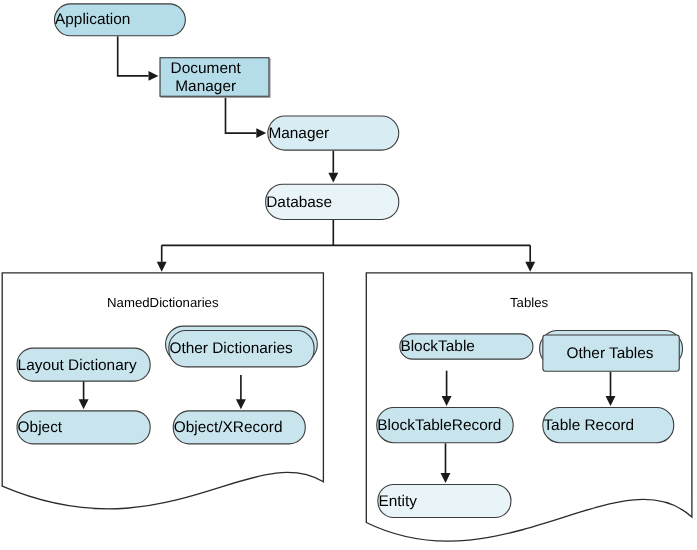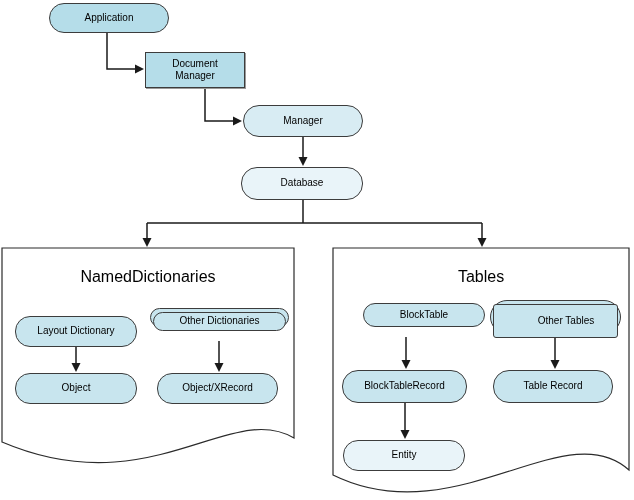--- a/index.html
+++ b/index.html
@@ -2,38 +2,38 @@
 <html><head>
 <meta charset="utf-8">
 <style>
   html,body{margin:0;padding:0;background:#fff;}
   .canvas{
     position:relative;width:634px;height:500px;background:#ffffff;
     font-family:"Liberation Sans",sans-serif;color:#111;overflow:hidden;
   }
   .layer{position:absolute;left:0;top:0;width:634px;height:500px;}
   .node{
-    position:absolute;display:flex;align-items:center;justify-content:center;
-    text-align:center;font-size:10px;line-height:1.25;color:#000;
+    position:absolute;display:flex;align-items:center;
+    text-align:center;font-size:14px;line-height:1.25;color:#000;
     border:1px solid #3c3c3c;box-sizing:border-box;
   }
   .stadium{border-radius:17px;}
   .fill-strong{background:#b5dde9;}
   .fill-medium{background:#c8e5ee;}
   .fill-light{background:#d8ecf3;}
   .fill-pale{background:#e9f4f9;}
   .rect{border-radius:0;box-shadow:1px 1px 0 #9a9a9a;}
   .stack{position:absolute;}
   .stack-back{
     position:absolute;left:-3px;right:-3px;top:-4px;height:100%;
     border-radius:17px;background:#c8e5ee;border:1px solid #3c3c3c;box-sizing:border-box;
   }
   .stack-front{position:relative;width:100%;height:100%;left:0;top:0;}
   .container-title{
-    position:absolute;text-align:center;font-size:16px;color:#000;
+    position:absolute;text-align:center;font-size:12px;color:#000;
   }
   svg{display:block;}
 </style>
 </head>
 <body>
 
 <div class="canvas">
 
   <svg class="layer" width="634" height="500" viewBox="0 0 634 500">
 
@@ -105,21 +105,21 @@
   <div class="node stadium fill-pale" style="left:241px;top:167px;width:122px;height:33px;border-radius:16px;">
     <span>Database</span>
   </div>
 
   <div class="container-title" style="left:2px;top:268px;width:292px;">NamedDictionaries</div>
 
   <div class="node stadium fill-medium" style="left:15px;top:316px;width:122px;height:31px;border-radius:15px;">
     <span>Layout Dictionary</span>
   </div>
 
-  <div class="stack" style="left:153px;top:312px;width:133px;height:19px;">
+  <div class="stack" style="left:153px;top:300px;width:133px;height:34px;">
     <div class="stack-back"></div>
     <div class="node stadium fill-medium stack-front" style="border-radius:16px;">
       <span>Other Dictionaries</span>
     </div>
   </div>
 
   <div class="node stadium fill-medium" style="left:15px;top:373px;width:122px;height:31px;border-radius:15px;">
     <span>Object</span>
   </div>
 

